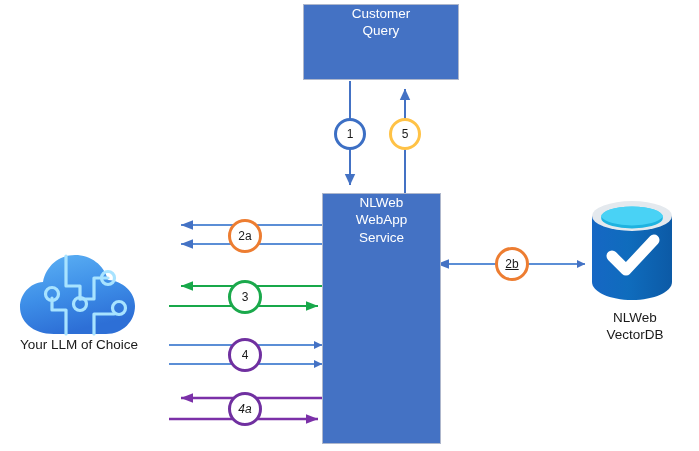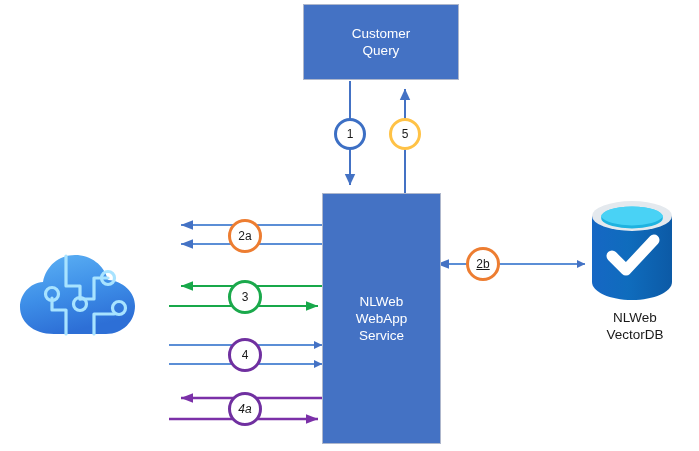--- a/index.html
+++ b/index.html
@@ -23,21 +23,20 @@
     top: 0;
     width: 699px;
     height: 451px;
   }
   .node-box {
     position: absolute;
     background: #4472C4;
     border: 1px solid #AEB7CC;
     box-sizing: border-box;
     display: flex;
-    align-items: center;
     justify-content: center;
     text-align: center;
     color: #ffffff;
     line-height: 1.28;
   }
   #customer-query {
     left: 303px;
     top: 4px;
     width: 156px;
     height: 76px;
@@ -166,20 +165,21 @@
         <path d="M48 82 L48 58 L34 58 L34 46"></path>
       </g>
       <g fill="none" stroke="#A8E3FF" stroke-width="3.2">
         <circle cx="90" cy="26" r="6.5"></circle>
         <circle cx="62" cy="52" r="6.5"></circle>
         <circle cx="34" cy="42" r="6.5"></circle>
         <circle cx="101" cy="56" r="6.5"></circle>
       </g>
     </svg>
   </div>
+  <div class="caption" id="llm-caption">Your LLM of Choice</div>
 
   <div class="icon-wrap" style="left:586px; top:196px; width:92px; height:108px;">
     <svg width="92" height="108" viewBox="0 0 92 108">
       <defs>
         <linearGradient id="cylBody" x1="0" y1="0" x2="1" y2="0">
           <stop offset="0%" stop-color="#1667C4"></stop>
           <stop offset="45%" stop-color="#0F6CBD"></stop>
           <stop offset="100%" stop-color="#0C5AA6"></stop>
         </linearGradient>
       </defs>
@@ -210,21 +210,21 @@
   </div>
 
   <div class="badge" style="left:389px; top:118px; width:32px; height:32px; border:3.4px solid #FFC246;">
     <span>5</span>
   </div>
 
   <div class="badge" style="left:228px; top:219px; width:34px; height:34px; border:3.6px solid #ED7D31;">
     <span>2a</span>
   </div>
 
-  <div class="badge" style="left:466px; top:247px; width:34px; height:34px; border:3.6px solid #ED7D31;text-decoration:underline;">
+  <div class="badge" style="left:495px; top:247px; width:34px; height:34px; border:3.6px solid #ED7D31;text-decoration:underline;">
     <span>2b</span>
   </div>
 
   <div class="badge" style="left:228px; top:280px; width:34px; height:34px; border:3.6px solid #1BA94C;">
     <span>3</span>
   </div>
 
   <div class="badge" style="left:228px; top:338px; width:34px; height:34px; border:3.6px solid #7030A0;">
     <span>4</span>
   </div>

